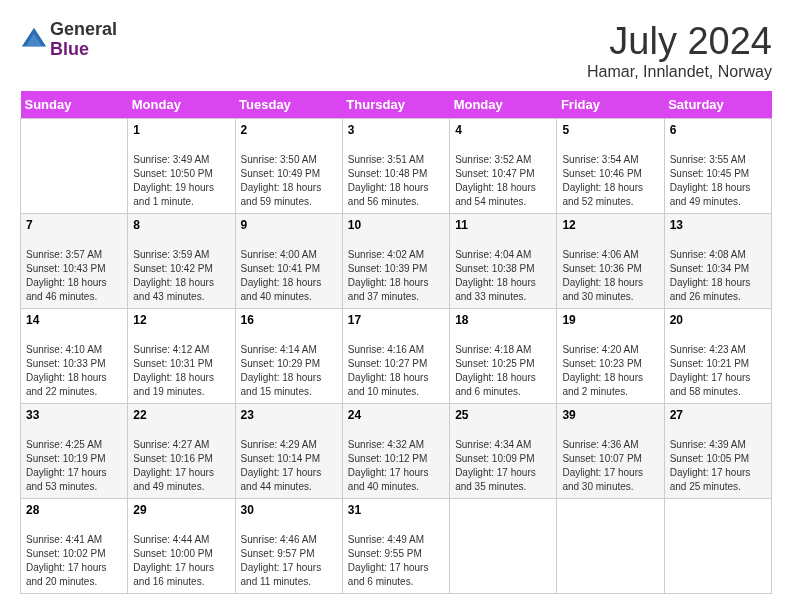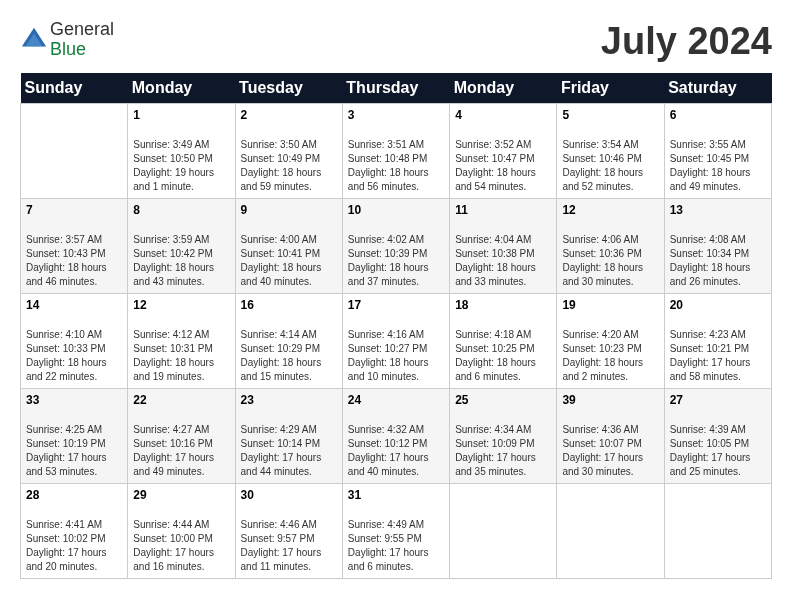--- a/index.html
+++ b/index.html
@@ -15,53 +15,53 @@
       justify-content: space-between;
       align-items: flex-start;
       margin-bottom: 10px;
     }
     .logo {
       display: flex;
       align-items: center;
     }
     .logo-text {
       font-size: 18px;
-      font-weight: normal;
+      font-weight: bold;
       line-height: 1.1;
     }
     .logo-general { color: #333; }
-    .logo-blue { color: #15803d; }
+    .logo-blue { color: #701a75; }
     .logo-icon {
       width: 28px;
       height: 28px;
       margin-right: 2px;
     }
     .title-block {
       text-align: right;
     }
     .month-title {
       font-size: 38px;
-      font-weight: bold;
+      font-weight: normal;
       color: #333;
     }
     .location-title {
       font-size: 16px;
       color: #333;
     }
     table {
       width: 100%;
       border-collapse: collapse;
       font-size: 11px;
     }
     thead tr th {
-      background-color: #0f172a;
+      background-color: #d946ef;
       color: #fff;
       padding: 6px 4px;
       text-align: left;
-      font-size: 16px;
+      font-size: 13px;
       font-weight: bold;
     }
     tbody tr td {
       border: 1px solid #ccc;
       vertical-align: top;
       padding: 4px 5px;
       min-height: 80px;
       height: 90px;
       width: 107px;
     }
@@ -93,20 +93,21 @@
       <polygon points="15,2 28,22 2,22" fill="#2a6ab0"></polygon>
       <polygon points="15,8 24,22 6,22" fill="#5b9bd5" opacity="0.6"></polygon>
     </svg>
     <div class="logo-text">
       <span class="logo-general">General</span><br>
       <span class="logo-blue">Blue</span>
     </div>
   </div>
   <div class="title-block">
     <div class="month-title">July 2024</div>
+    <div class="location-title">Hamar, Innlandet, Norway</div>
   </div>
 </div>
 
 <table>
   <thead>
     <tr>
     <th>Sunday</th>
         <th>Monday</th>
         <th>Tuesday</th>
         <th>Thursday</th>

